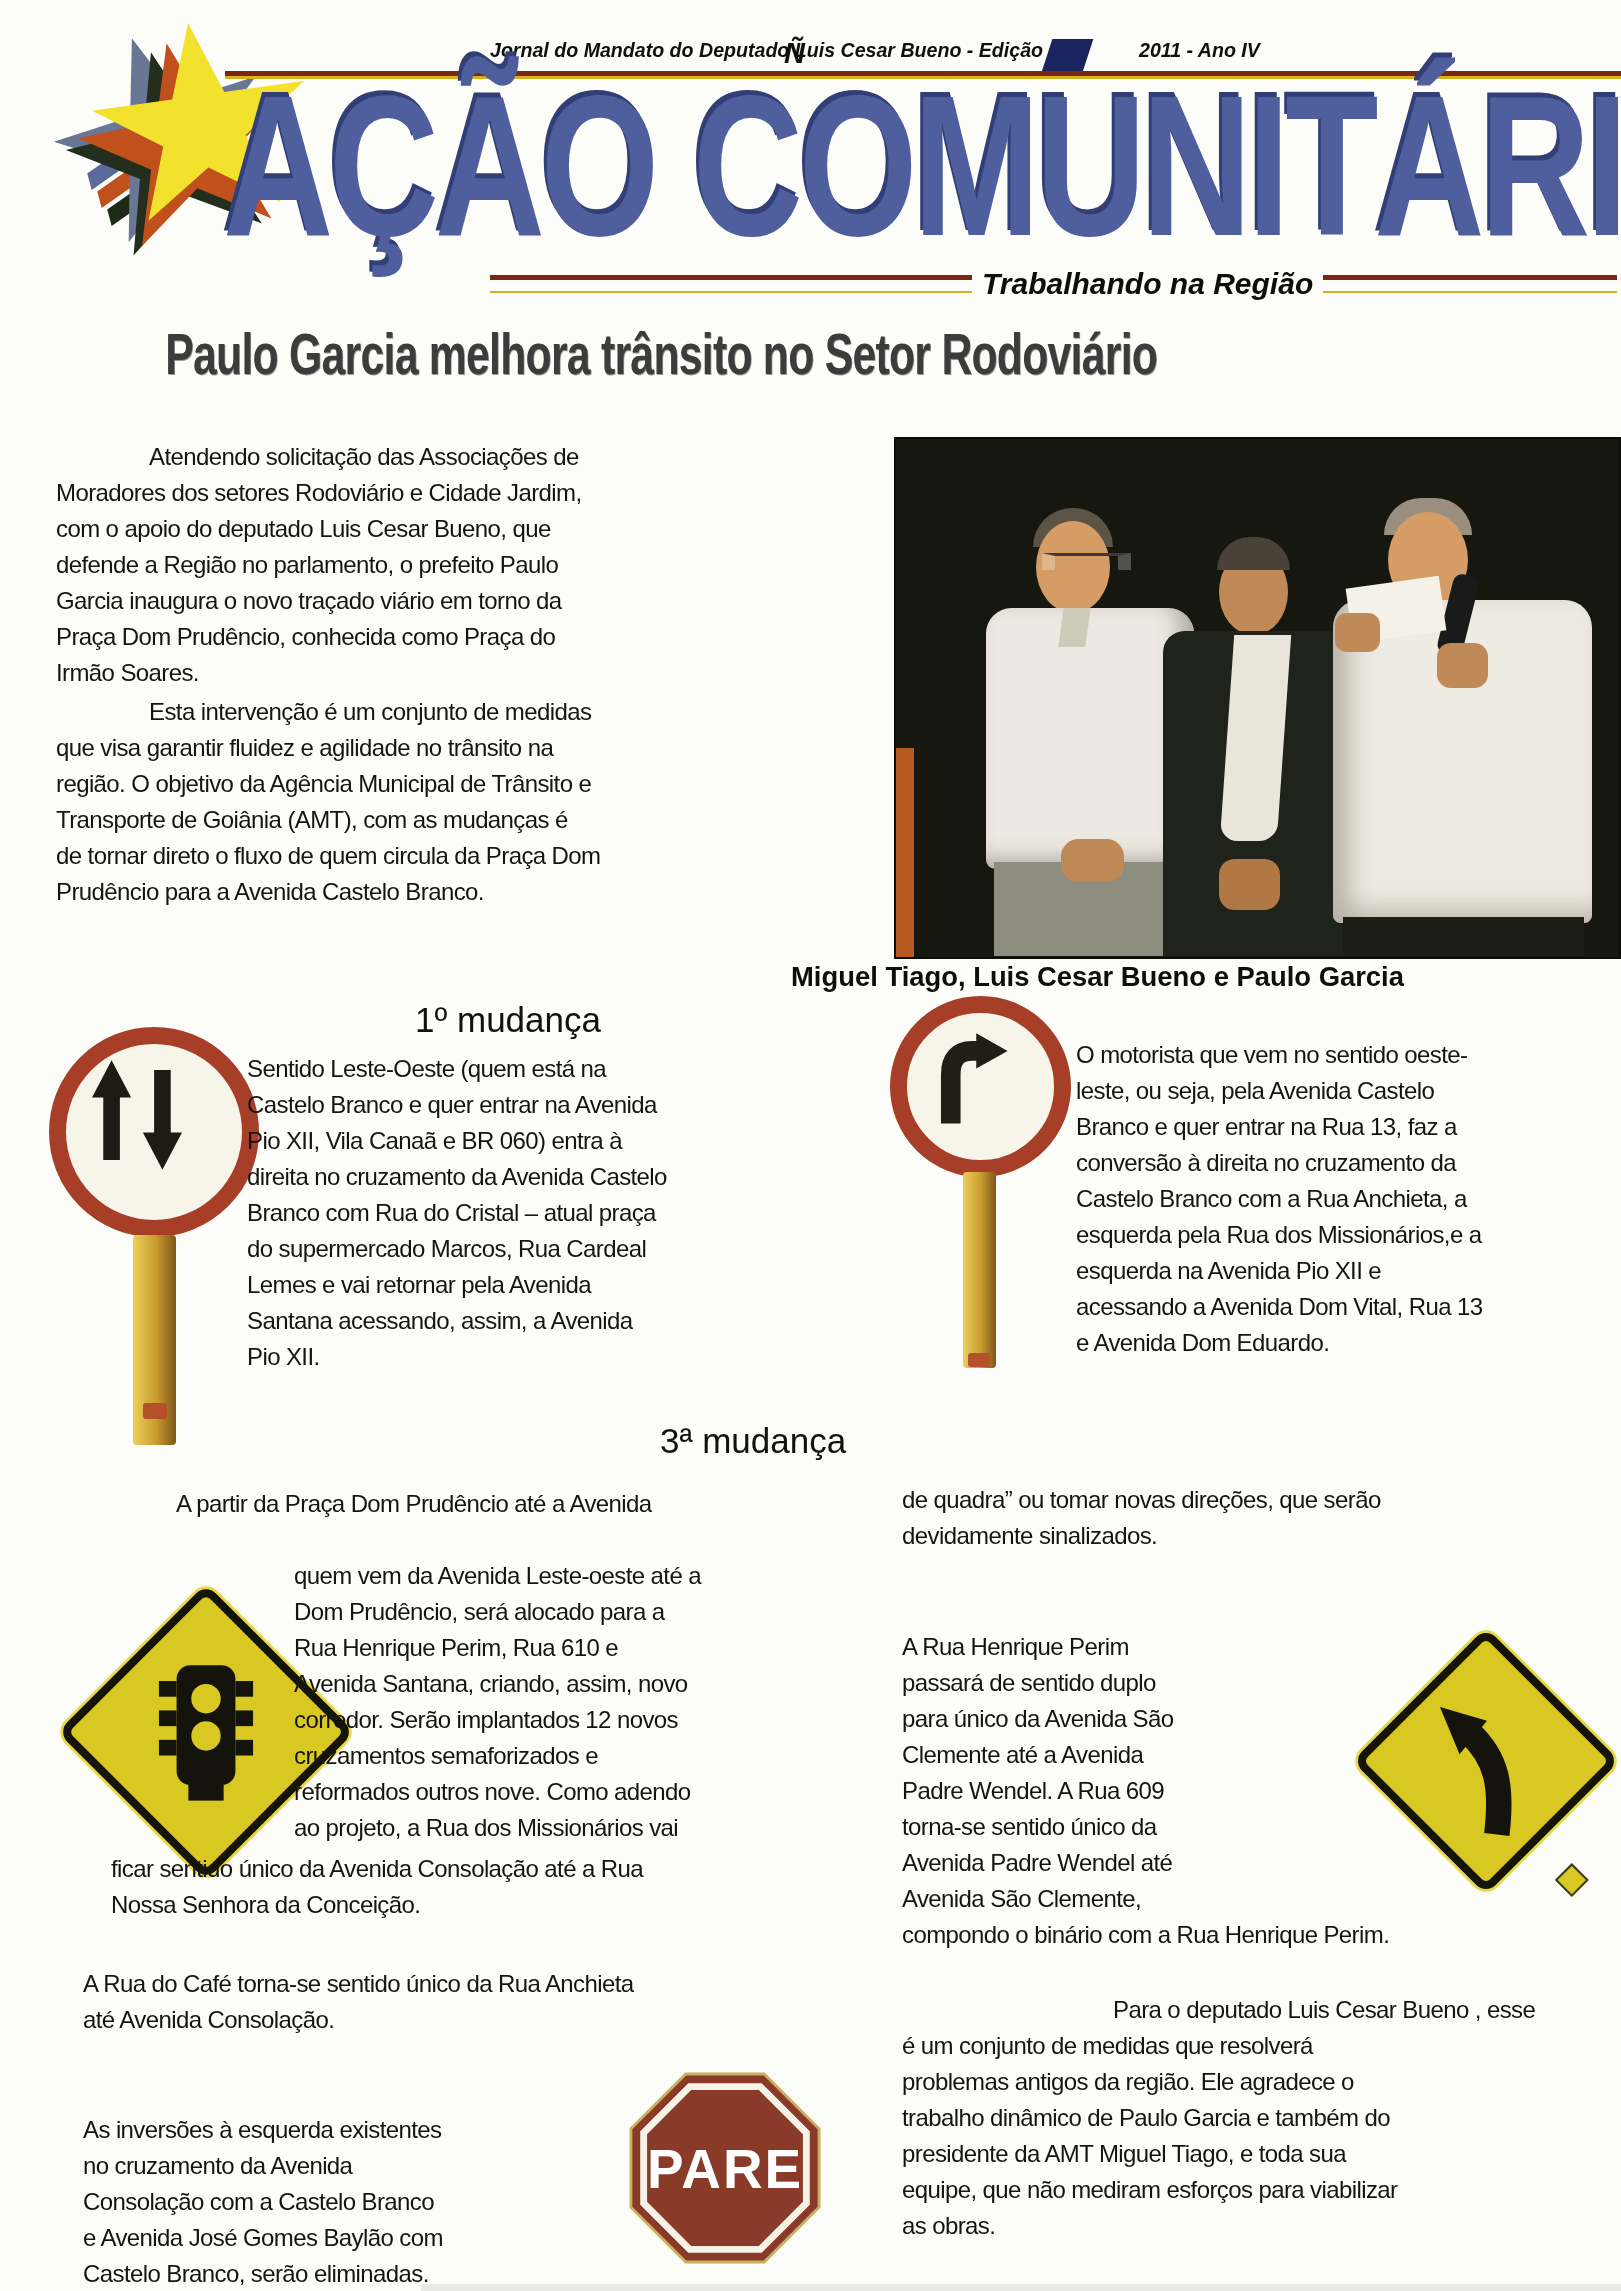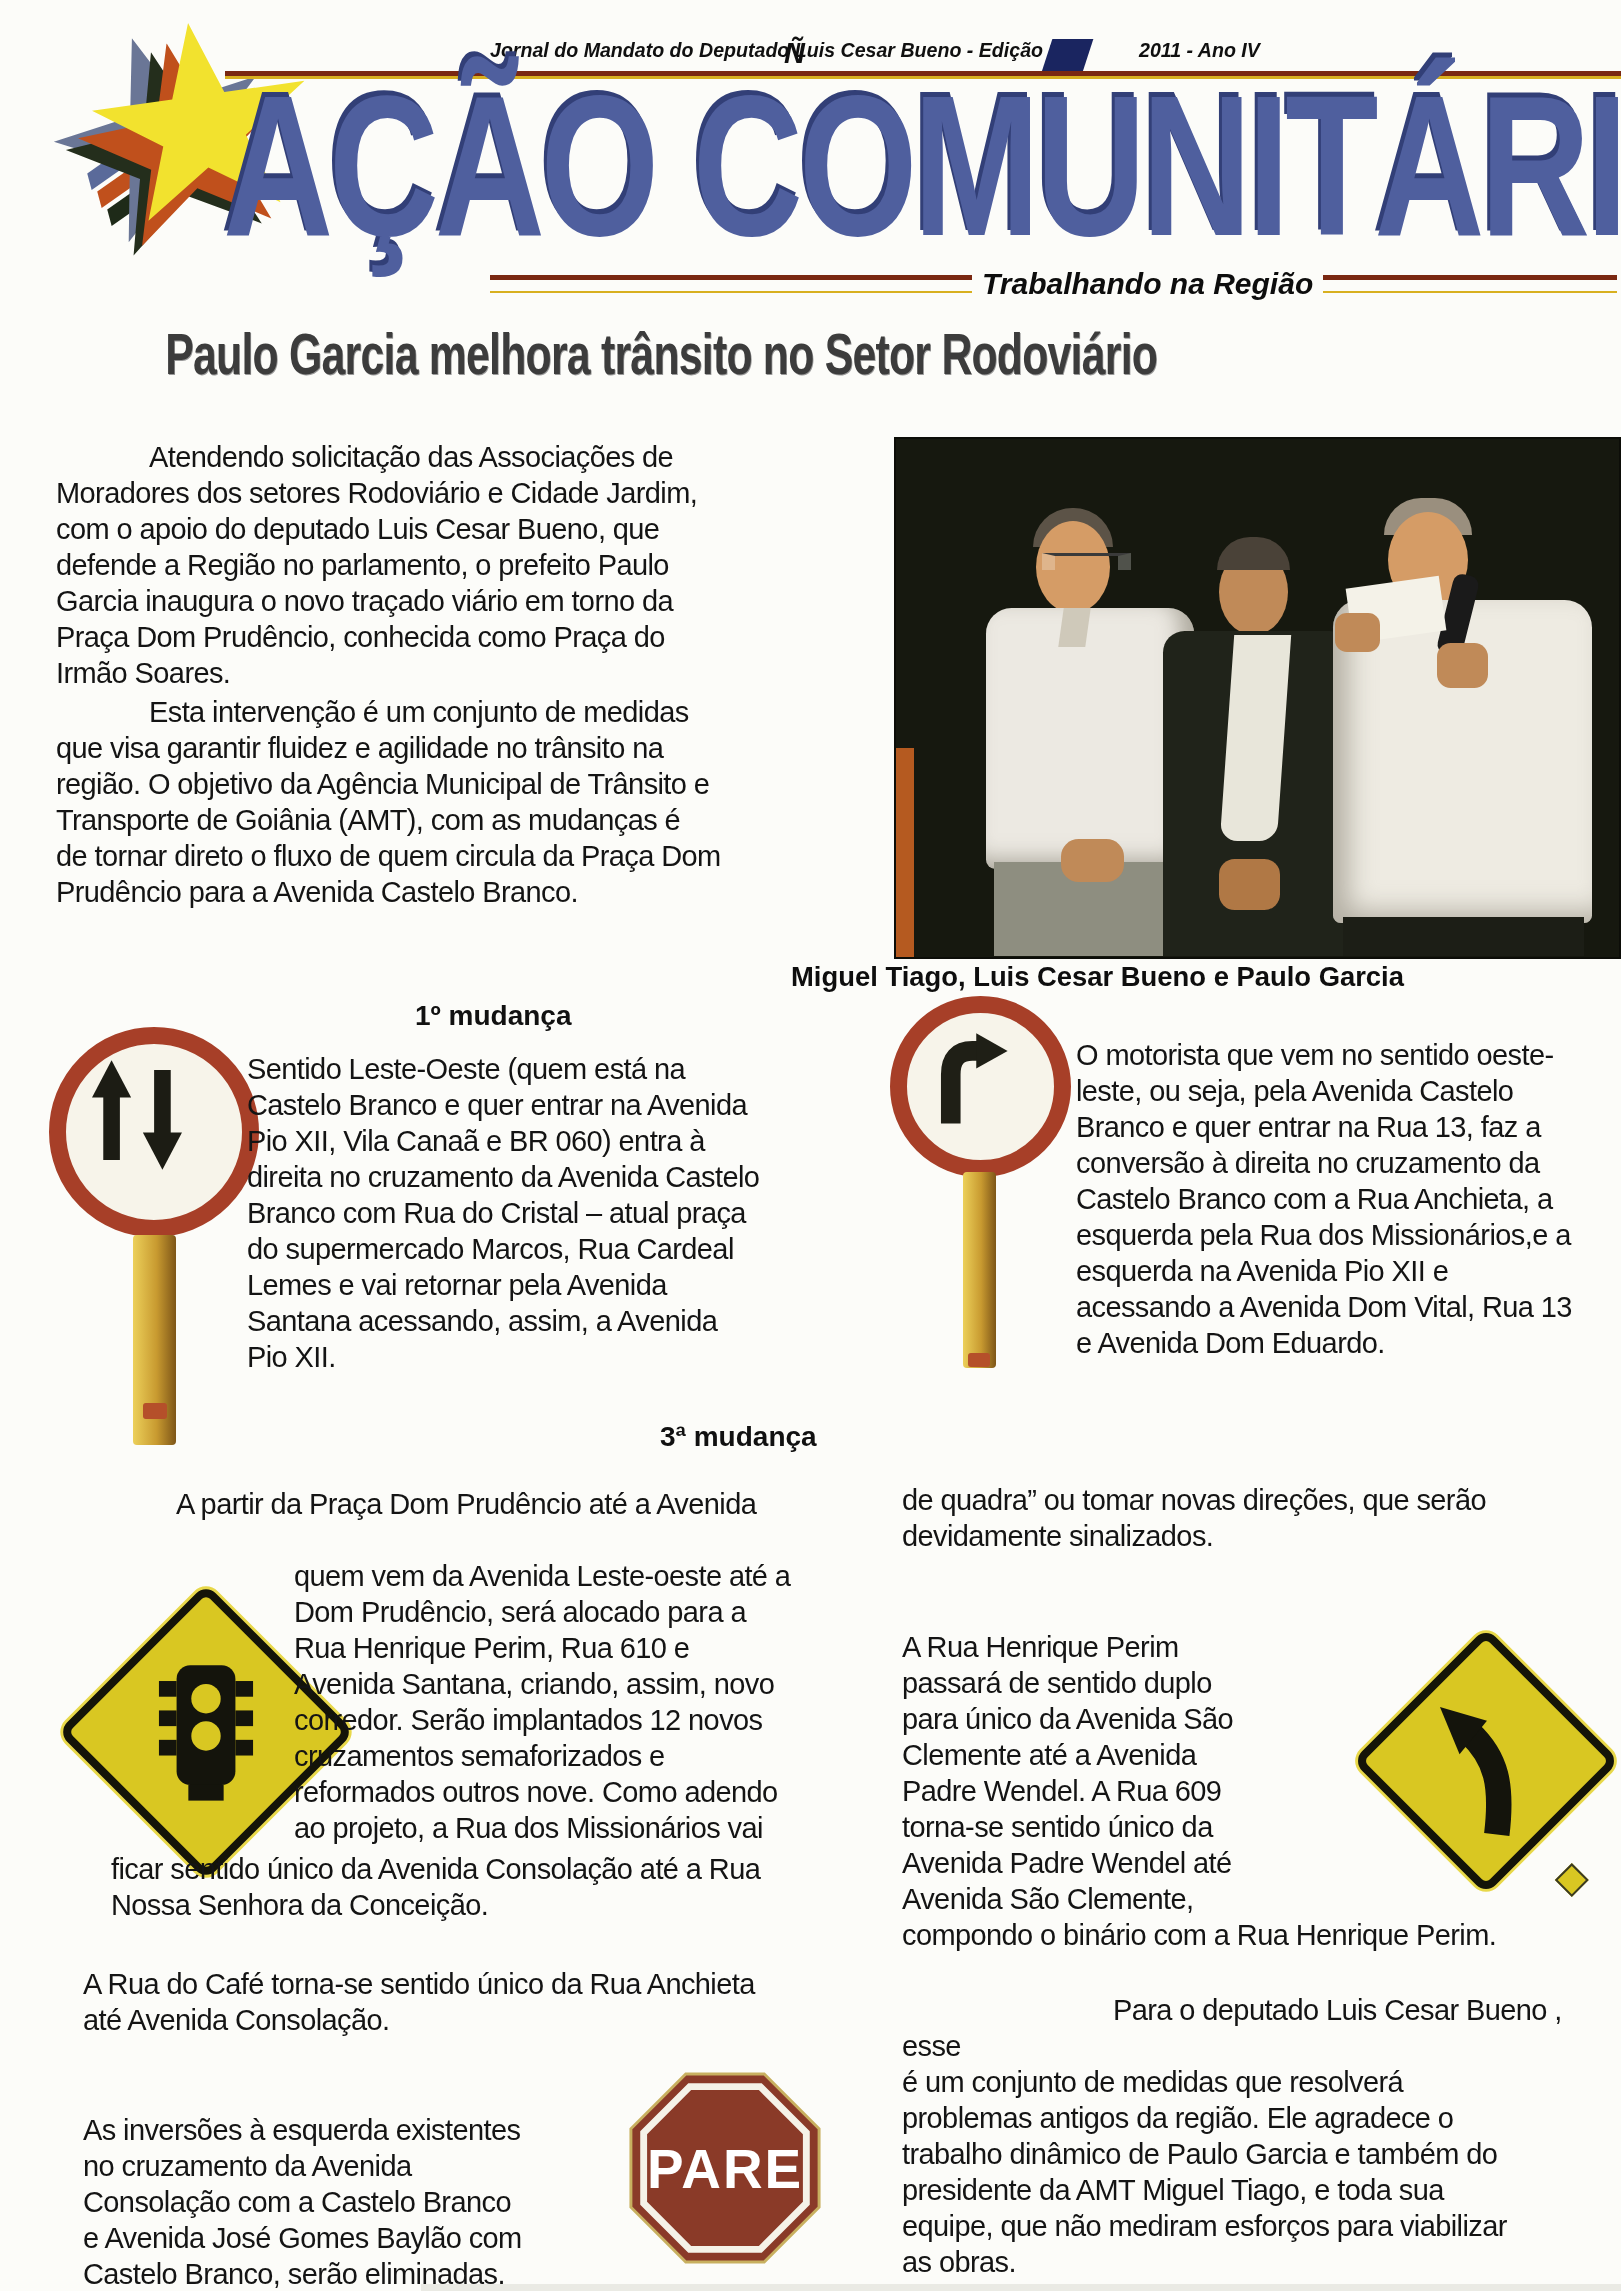--- a/index.html
+++ b/index.html
@@ -3,21 +3,21 @@
 <meta charset="utf-8">
 <style>
   html,body{margin:0;padding:0;background:#888;}
   .page{
     position:relative;width:1621px;height:2292px;margin:0 auto;
     background:#fcfcf9;overflow:hidden;
     font-family:"Liberation Sans","DejaVu Sans",sans-serif;color:#161616;
   }
   .abs{position:absolute;}
   .body-text{
-    font-size:29px;line-height:36px;letter-spacing:-0.6px;
+    font-size:24px;line-height:36px;letter-spacing:-0.6px;
     white-space:pre-line;color:#141414;
   }
   .indent{text-indent:93px;}
   
   .topline{font-size:19.6px;font-weight:bold;font-style:italic;color:#101010;white-space:nowrap;}
   .rule{background:#7a2812;height:4.9px;}
   .rule-gold{background:#d8b020;height:2.9px;}
   .masthead-title{
     font-size:201px;font-weight:900;line-height:186px;color:#4f5f9e;
     letter-spacing:-5.9px;white-space:nowrap;display:inline-block;
@@ -29,21 +29,21 @@
   .tagline-line{height:10.8px;border-top:5.9px solid #7a2812;border-bottom:2.9px solid #d8b020;}
   .tagline-text{font-size:30px;font-weight:bold;font-style:italic;color:#0d0d0d;padding:0 9.8px;white-space:nowrap;}
   .star{clip-path:polygon(50% 0%,61.8% 35.3%,98.1% 35.3%,68.7% 57.1%,79.9% 91.5%,50% 70.2%,20.1% 91.5%,31.3% 57.1%,1.9% 35.3%,38.2% 35.3%);}
   
   .headline-wrap{left:0;top:321px;width:1186px;text-align:center;}
   .headline{
     display:inline-block;font-size:57px;font-weight:bold;color:#3c3c3c;
     letter-spacing:-1px;white-space:nowrap;transform:scaleX(0.75);transform-origin:50% 0;
     text-shadow:1px 1px 0 #9a9a9a;
   }
-  .section-heading{font-size:28px;font-weight:bold;color:#111;white-space:nowrap;}
+  .section-heading{font-size:35px;font-weight:normal;color:#111;white-space:nowrap;}
   .caption{font-size:27.4px;font-weight:bold;color:#0e0e0e;text-align:center;}
   
   .photo{background:#16180f;overflow:hidden;border:2px solid #0c0d08;}
   .photo *{position:absolute;}
   
   .ring-sign{border:17.6px solid #a73f28;border-radius:50%;background:#f7f4ea;box-sizing:content-box;}
   .pole{background:linear-gradient(90deg,#ecd05a,#c89a30 55%,#7e5618);border-radius:3.9px;}
   .pole-tip{background:#b5502a;border-radius:2.9px;}
   .diamond-box{position:absolute;}
   .diamond{

